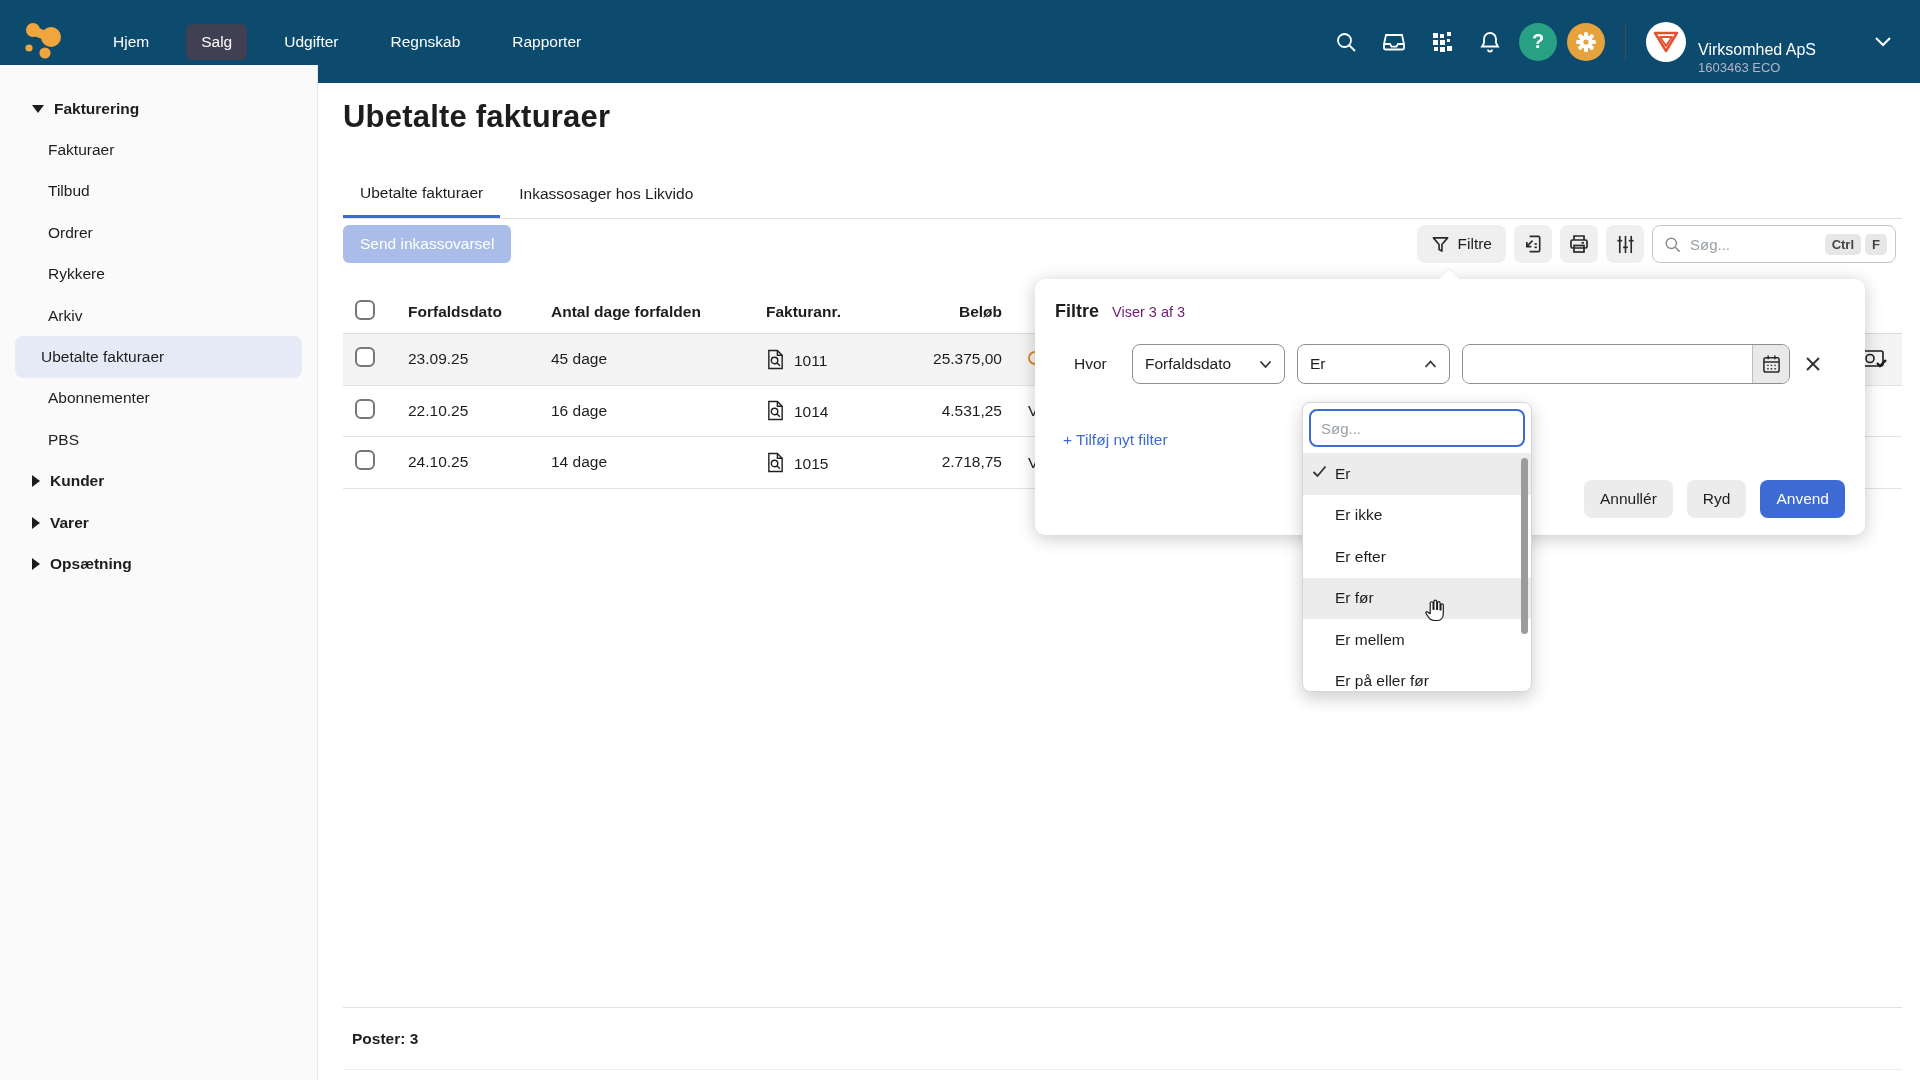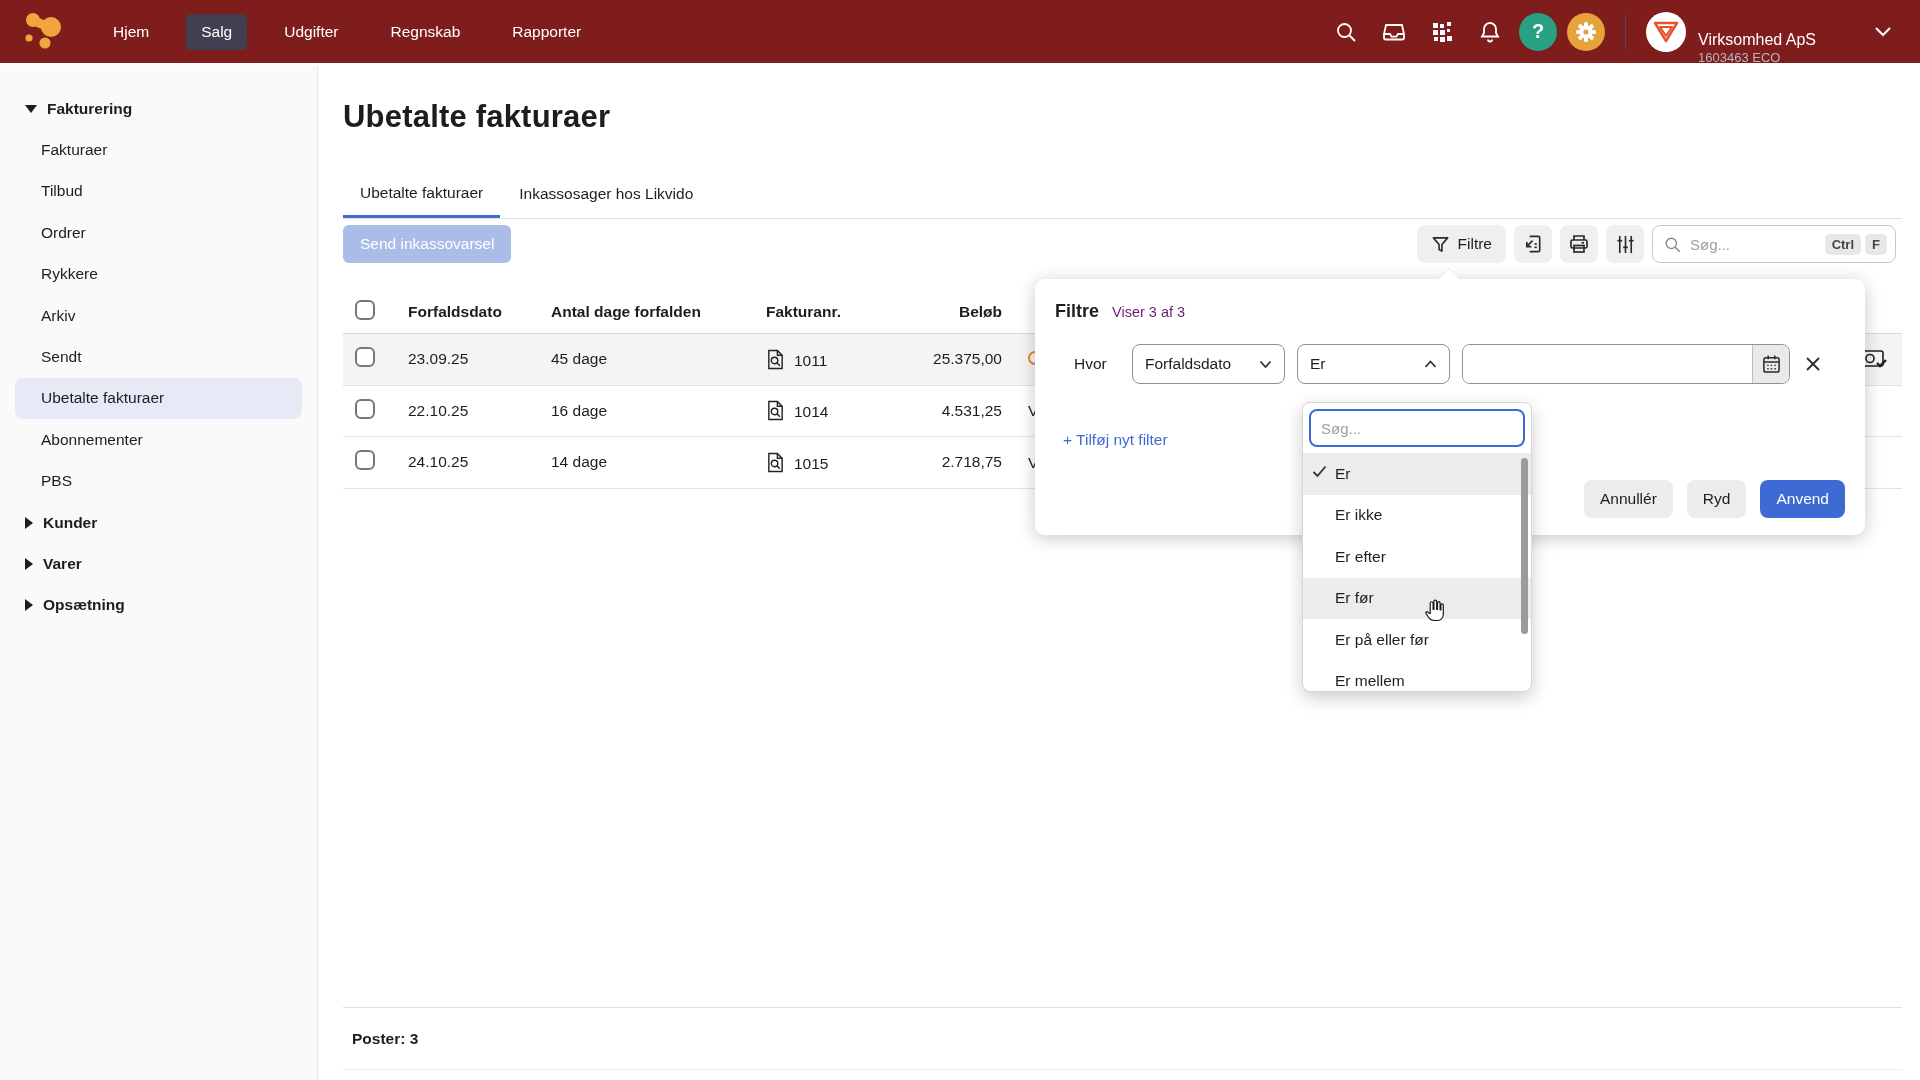--- a/index.html
+++ b/index.html
@@ -1,41 +1,41 @@
 <!DOCTYPE html>
 <html><head>
 <meta charset="utf-8">
 <style>
   * { margin:0; padding:0; box-sizing:border-box; }
   html,body { width:1920px; height:1080px; overflow:hidden; }
   body { font-family:"Liberation Sans", sans-serif; color:#1d1d1d; background:#fff; position:relative; }
   .app { position:absolute; inset:0; }
 
   
-  .topnav { position:absolute; left:0; top:0; width:1920px; height:63px; background:#7f1d1d; display:flex; align-items:center; }
+  .topnav { position:absolute; left:0; top:0; width:1920px; height:83px; background:#0c4a6e; display:flex; align-items:center; }
   .logo { width:46px; height:46px; margin-left:20px; flex:0 0 auto; }
   .mainmenu { display:flex; align-items:center; margin-left:32px; gap:22px; }
   .mainmenu .mi { color:#fff; font-size:15.5px; padding:9px 15px; border-radius:6px; cursor:pointer; }
   .mainmenu .mi.active { background:#413f52; }
   .nav-right { margin-left:auto; display:flex; align-items:center; gap:10px; padding-right:28px; }
   .nico { width:38px; height:38px; display:flex; align-items:center; justify-content:center; border-radius:8px; cursor:pointer; }
   .nico svg { stroke:#fff; fill:none; stroke-width:1.8; }
   .circlebtn { width:38px; height:38px; border-radius:50%; display:flex; align-items:center; justify-content:center; cursor:pointer; }
   .help { background:#27a083; color:#fff; font-size:20px; font-weight:bold; }
   .gearb { background:#e6a23c; }
   .navdivider { width:1px; height:36px; background:#4a4861; margin:0 10px; }
   .account { display:flex; align-items:center; gap:12px; cursor:pointer; }
   .avatar { width:40px; height:40px; background:#fff; border-radius:50%; display:flex; align-items:center; justify-content:center; }
   .coname { color:#fff; font-size:16px; line-height:20px;margin-top:31px; }
   .coid { color:#b6b3c6; font-size:13px; }
   .chev-dn { margin-left:46px; }
 
   
   .sidebar { position:absolute; left:0; top:65px; width:318px; height:1015px; background:#fafafa; border-right:1px solid #e7e7e7; padding-top:23px; }
-  .snav .row { height:41.4px; display:flex; align-items:center; font-size:15.5px; cursor:pointer; }
+  .snav .row { height:41.4px; display:flex; align-items:center; font-size:15.5px; cursor:pointer;margin-left:7px; }
   .snav .sec { font-weight:bold; padding-left:25px; gap:10px; }
   .snav .item { padding-left:41px; }
   .snav .item.active { background:#e5eaf6; border-radius:8px; margin:0 15px; padding-left:26px; }
   .tri-d { width:0; height:0; border-left:6px solid transparent; border-right:6px solid transparent; border-top:8px solid #1d1d1d; }
   .tri-r { width:0; height:0; border-top:6px solid transparent; border-bottom:6px solid transparent; border-left:8px solid #1d1d1d; }
 
   
   .title { position:absolute; left:343px; top:99px; font-size:31px; font-weight:600; letter-spacing:.2px; }
   .tabsbar { position:absolute; left:343px; top:170px; width:1559px; height:49px; border-bottom:1px solid #e0e0e0; display:flex; }
   .tab { font-size:15.5px; padding:0 17px; display:flex; align-items:center; cursor:pointer; position:relative; }
@@ -199,21 +199,20 @@
     <div class="snav">
       <div class="row sec">
           <span class="tri-d"></span>
           <span>Fakturering</span>
         </div>
       <div class="row item">Fakturaer</div>
       <div class="row item">Tilbud</div>
       <div class="row item">Ordrer</div>
       <div class="row item">Rykkere</div>
       <div class="row item">Arkiv</div>
-      <div class="row item">Sendt</div>
       <div class="row item active">Ubetalte fakturaer</div>
       <div class="row item">Abonnementer</div>
       <div class="row item">PBS</div>
       <div class="row sec">
           <span class="tri-r"></span>
           <span>Kunder</span>
         </div>
       <div class="row sec">
           <span class="tri-r"></span>
           <span>Varer</span>
@@ -420,24 +419,24 @@
       <div class="opt">
           <span>Er ikke</span>
         </div>
       <div class="opt">
           <span>Er efter</span>
         </div>
       <div class="opt hov">
           <span>Er før</span>
         </div>
       <div class="opt">
+          <span>Er mellem</span>
+        </div>
+      <div class="opt">
           <span>Er på eller før</span>
-        </div>
-      <div class="opt">
-          <span>Er mellem</span>
         </div>
     </div>
     <div class="scrollthumb"></div>
   </div>
 
   <svg class="cursor" width="26" height="28" viewBox="0 0 26 28">
     <path d="M10.2 25.5c-2.6 0-4.3-1.2-5.5-3L2 18.4c-.6-1 .6-2.2 1.6-1.5l2.6 1.8V8.2a1.45 1.45 0 0 1 2.9 0v6.3h.8V6.6a1.4 1.4 0 0 1 2.8 0v7.9h.8V8a1.3 1.3 0 0 1 2.6 0v6.9h.8V10a1.2 1.2 0 0 1 2.4 0v8.9c0 4-2.7 6.6-6.6 6.6z" fill="#fff" stroke="#1a1a1a" stroke-width="1.2" stroke-linejoin="round"></path>
   </svg>
 
 </div>

